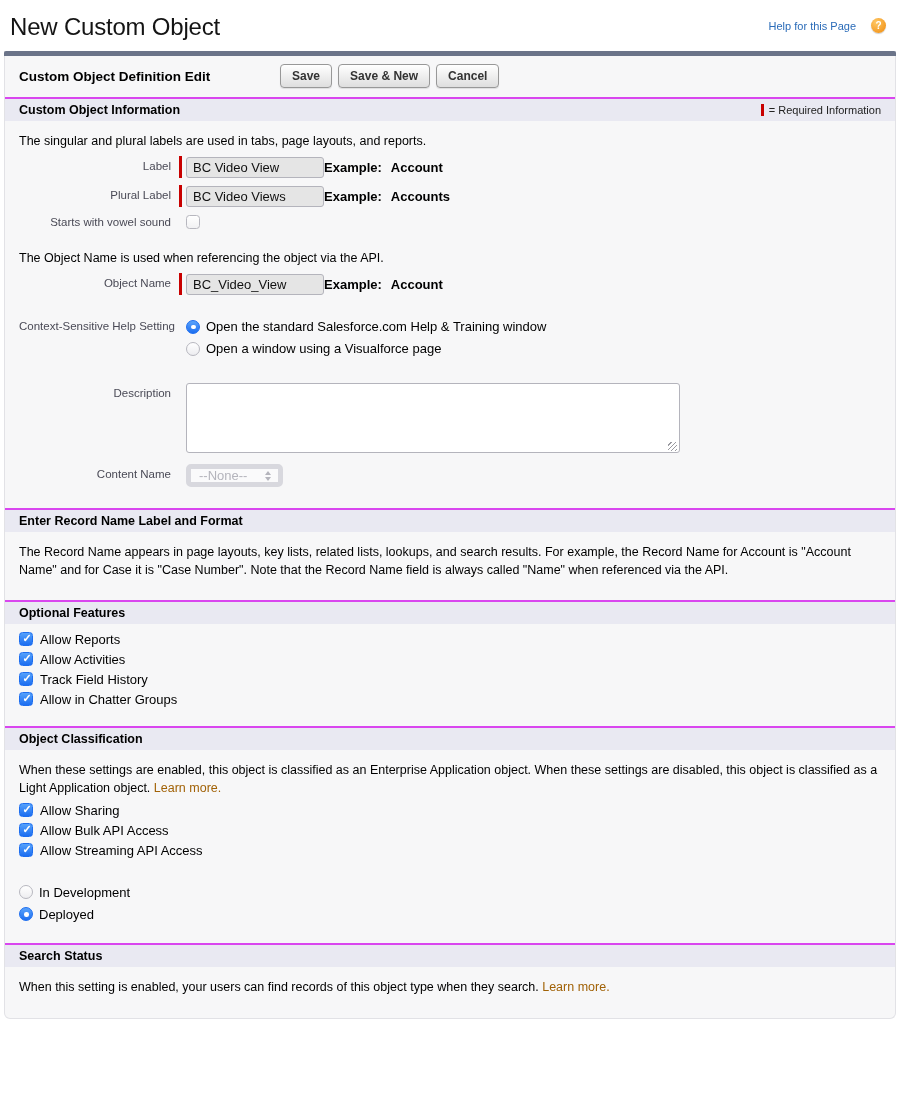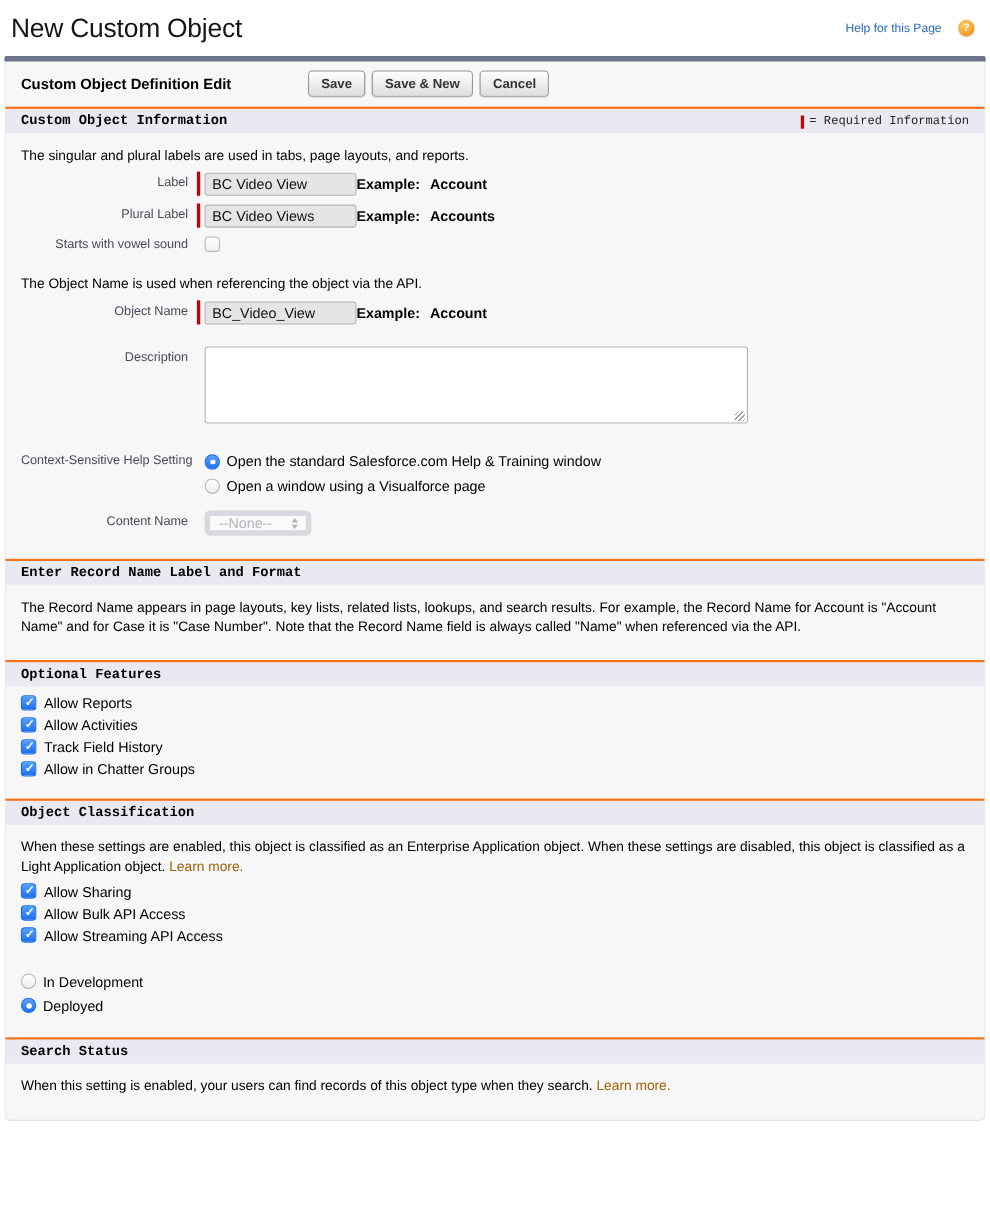--- a/index.html
+++ b/index.html
@@ -15,21 +15,21 @@
   
   .container { margin:0 4px; background:#f7f7f8; border:1px solid #e2e2e6; border-top:none; border-radius:0 0 6px 6px; padding-bottom:2px; }
   .topbar { height:5px; background:#6b7489; border-radius:2px 2px 0 0; margin:-1px -1px 0 -1px; }
 
   
   .toolbar { display:flex; align-items:center; padding:8px 14px 9px; }
   .toolbar-title { font-weight:bold; font-size:13.5px; width:261px; flex-shrink:0; }
   .btn { font-family:"Liberation Sans",sans-serif; font-weight:bold; font-size:12px; color:#333; padding:4px 11px; border:1px solid #989898; border-radius:4px; background:linear-gradient(#ffffff,#dedede); box-shadow:0 1px 1px rgba(0,0,0,.1); margin-right:6px; cursor:pointer; }
 
   
-  .section-header { display:flex; justify-content:space-between; align-items:flex-end; background:#e9e9f2; padding:4px 14px; border-top:2px solid #f97316; min-height:21px;font-family:Liberation Mono, monospace; }
+  .section-header { display:flex; justify-content:space-between; align-items:center; background:#e9e9f2; padding:4px 14px; border-top:2px solid #d946ef; min-height:21px; }
   .section-title { font-weight:bold; font-size:12.5px; color:#000; }
   .required-legend { display:flex; align-items:center; gap:5px; font-size:11px; color:#222; }
   .reqbar-s { width:3px; height:12px; background:#c80000; display:inline-block; }
   .hdr-link { font-size:11px; font-weight:bold; color:#1a6fce; text-decoration:underline; cursor:pointer; }
 
   .section-body { padding:8px 14px 14px; font-size:12.5px; }
   .intro { font-size:12.5px; margin:3px 0 6px; line-height:1.45; }
   .link { color:#a16207; cursor:pointer; text-decoration:none; }
 
   
@@ -128,47 +128,47 @@
     </div>
 
     <div class="intro mt16">The Object Name is used when referencing the object via the API.</div>
 
     <div class="frow">
       <div class="flabel">Object Name</div>
       <div class="fctrl">
         <span class="reqbar"></span>
         <input class="tin" value="BC_Video_View" style="">
         <span class="example"><span>Example:</span><b>Account</b></span>
-      </div>
-    </div>
-
-    <div class="frow mt20">
-      <div class="flabel">Description</div>
-      <div class="fctrl" style="padding-left:7px;">
-        <span class="ta-wrap">
-          <textarea class="ta" style=""></textarea>
-          <span class="grip"></span>
-        </span>
       </div>
     </div>
 
     <div class="frow mt24">
       <div class="flabel" style="padding-top:1px;">Context-Sensitive Help Setting</div>
       <div style="padding-left:7px;">
         <div class="radio-opt">
           <span class="radio selected"></span>
           <span>Open the standard Salesforce.com Help &amp; Training window</span>
         </div>
         <div class="radio-opt">
           <span class="radio"></span>
           <span>Open a window using a Visualforce page</span>
         </div>
       </div>
     </div>
 
+    <div class="frow mt20">
+      <div class="flabel">Description</div>
+      <div class="fctrl" style="padding-left:7px;">
+        <span class="ta-wrap">
+          <textarea class="ta" style=""></textarea>
+          <span class="grip"></span>
+        </span>
+      </div>
+    </div>
+
     <div class="frow mt8">
       <div class="flabel">Content Name</div>
       <div class="fctrl" style="padding-left:7px;">
         <span class="select disabled">
           <span class="stext">--None--</span>
           <span class="stepper">
               <span class="tri-up"></span>
               <span class="tri-down"></span>
             </span>
         </span>

